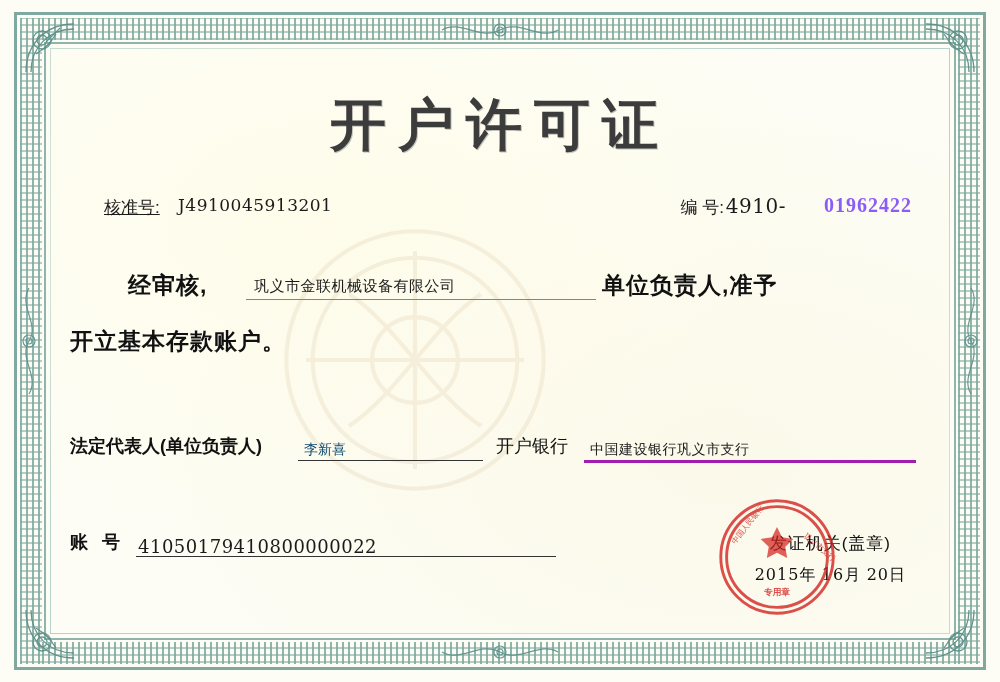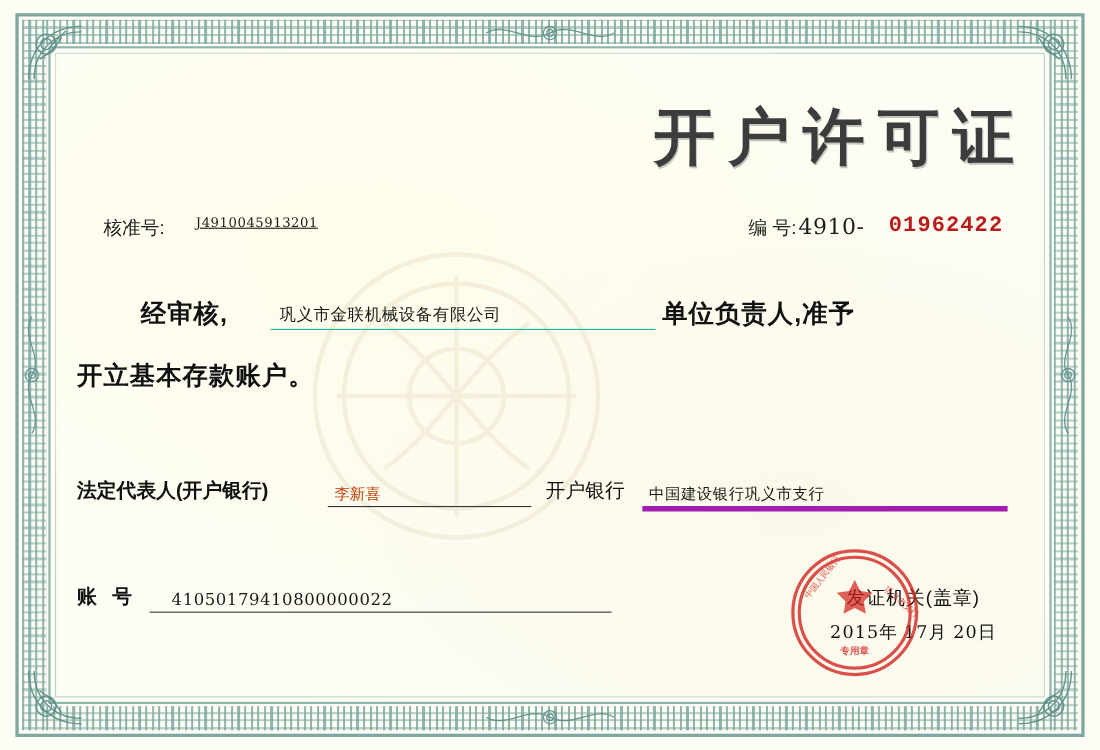--- a/index.html
+++ b/index.html
@@ -134,75 +134,75 @@
   
   .content {
     position: absolute;
     left: 66px;
     top: 60px;
     right: 66px;
     bottom: 60px;
   }
 
   .title {
-    text-align: right;
+    text-align: center;
     font-family: "DejaVu Serif", serif;
     font-size: 56px;
     font-weight: bold;
     letter-spacing: 12px;
     color: #3c3c3c;
     margin-top: 28px;
     text-shadow: 1px 1px 0 rgba(90,90,90,0.35);
   }
 
   .row-approval {
     position: relative;
     margin-top: 32px;
     height: 26px;
     font-size: 16px;
     color: #1b1b1b;
   }
   .approval-label {
     position: absolute;
-    left: 28px;
+    left: 38px;
     top: 0;
     font-size: 17px;
+    text-decoration: underline;
   }
   .approval-value {
     position: absolute;
     left: 112px;
     top: -1px;
     font-family: "DejaVu Serif", serif;
-    font-size: 12px;
+    font-size: 17px;
     letter-spacing: 0.5px;
-    text-decoration: underline;
   }
   .serial-label {
     position: absolute;
     right: 210px;
     top: 0;
     font-size: 17px;
   }
   .serial-prefix {
     position: absolute;
     right: 148px;
     top: -2px;
     font-family: "DejaVu Serif", serif;
     font-size: 20px;
     letter-spacing: 0.5px;
     text-align: center;
   }
   .serial-number {
     position: absolute;
     right: 22px;
     top: -2px;
-    font-family: Liberation Mono, monospace;
+    font-family: Liberation Serif, serif;
     font-size: 20px;
     font-weight: bold;
-    color: #b91c1c;
+    color: #8b5cf6;
     letter-spacing: 1px;
   }
 
   .body-line1 {
     position: relative;
     margin-top: 48px;
     height: 34px;
     font-size: 23px;
     font-weight: bold;
     color: #111;
@@ -273,36 +273,36 @@
     width: 185px;
     height: 24px;
     border-bottom: 1px solid #333;
   }
   .rep-fill-text {
     position: absolute;
     left: 6px;
     top: 5px;
     font-size: 14px;
     font-family: "DejaVu Sans", sans-serif;
-    color: #c2410c;
+    color: #0c4a6e;
   }
   .bank-label {
     position: absolute;
     left: 430px;
     top: 2px;
     font-size: 18px;
     font-weight: normal;
   }
   .bank-fill {
     position: absolute;
     left: 518px;
     top: 4px;
     right: 18px;
     height: 24px;
-    border-bottom: 5px solid #a21caf;
+    border-bottom: 3px solid #a21caf;
   }
   .bank-fill-text {
     position: absolute;
     left: 6px;
     top: 5px;
     font-size: 14px;
     font-family: "DejaVu Sans", sans-serif;
     color: #1a1a1a;
     letter-spacing: 0.5px;
   }
@@ -324,23 +324,23 @@
   .acct-fill {
     position: absolute;
     left: 70px;
     top: 4px;
     width: 420px;
     height: 24px;
     border-bottom: 1px solid #333;
   }
   .acct-fill-text {
     position: absolute;
-    left: 20px;
+    left: 2px;
     top: 4px;
-    font-size: 15px;
+    font-size: 18px;
     font-family: "DejaVu Serif", serif;
     color: #1a1a1a;
     letter-spacing: 0.5px;
   }
 
   .issuer-block {
     position: absolute;
     right: 28px;
     bottom: 36px;
     text-align: center;
@@ -503,42 +503,42 @@
         <span class="b1-fill-text">巩义市金联机械设备有限公司</span>
       </span>
       <span class="b1-tail">单位负责人,准予</span>
     </div>
 
     <div class="body-line2">
       <span class="b2-text">开立基本存款账户。</span>
     </div>
 
     <div class="row-rep">
-      <span class="rep-label">法定代表人(开户银行)</span>
+      <span class="rep-label">法定代表人(单位负责人)</span>
       <span class="rep-fill">
         <span class="rep-fill-text">李新喜</span>
       </span>
       <span class="bank-label">开户银行</span>
       <span class="bank-fill">
         <span class="bank-fill-text">中国建设银行巩义市支行</span>
       </span>
     </div>
 
     <div class="row-account">
       <span class="acct-label">账号</span>
       <span class="acct-fill">
         <span class="acct-fill-text">41050179410800000022</span>
       </span>
     </div>
 
     <div class="issuer-block">
       <div class="issuer-label">发证机关(盖章)</div>
       <div class="issue-date">
         <span class="num">2015</span><span>年</span>
-        <span class="num">17</span><span>月</span>
+        <span class="num">16</span><span>月</span>
         <span class="num">20</span><span>日</span>
       </div>
     </div>
 
   </div>
 
   <div class="seal">
     <svg viewBox="0 0 130 130">
       <g fill="none" stroke="#d2201c" stroke-width="3">
         <circle cx="65" cy="65" r="58"></circle>

